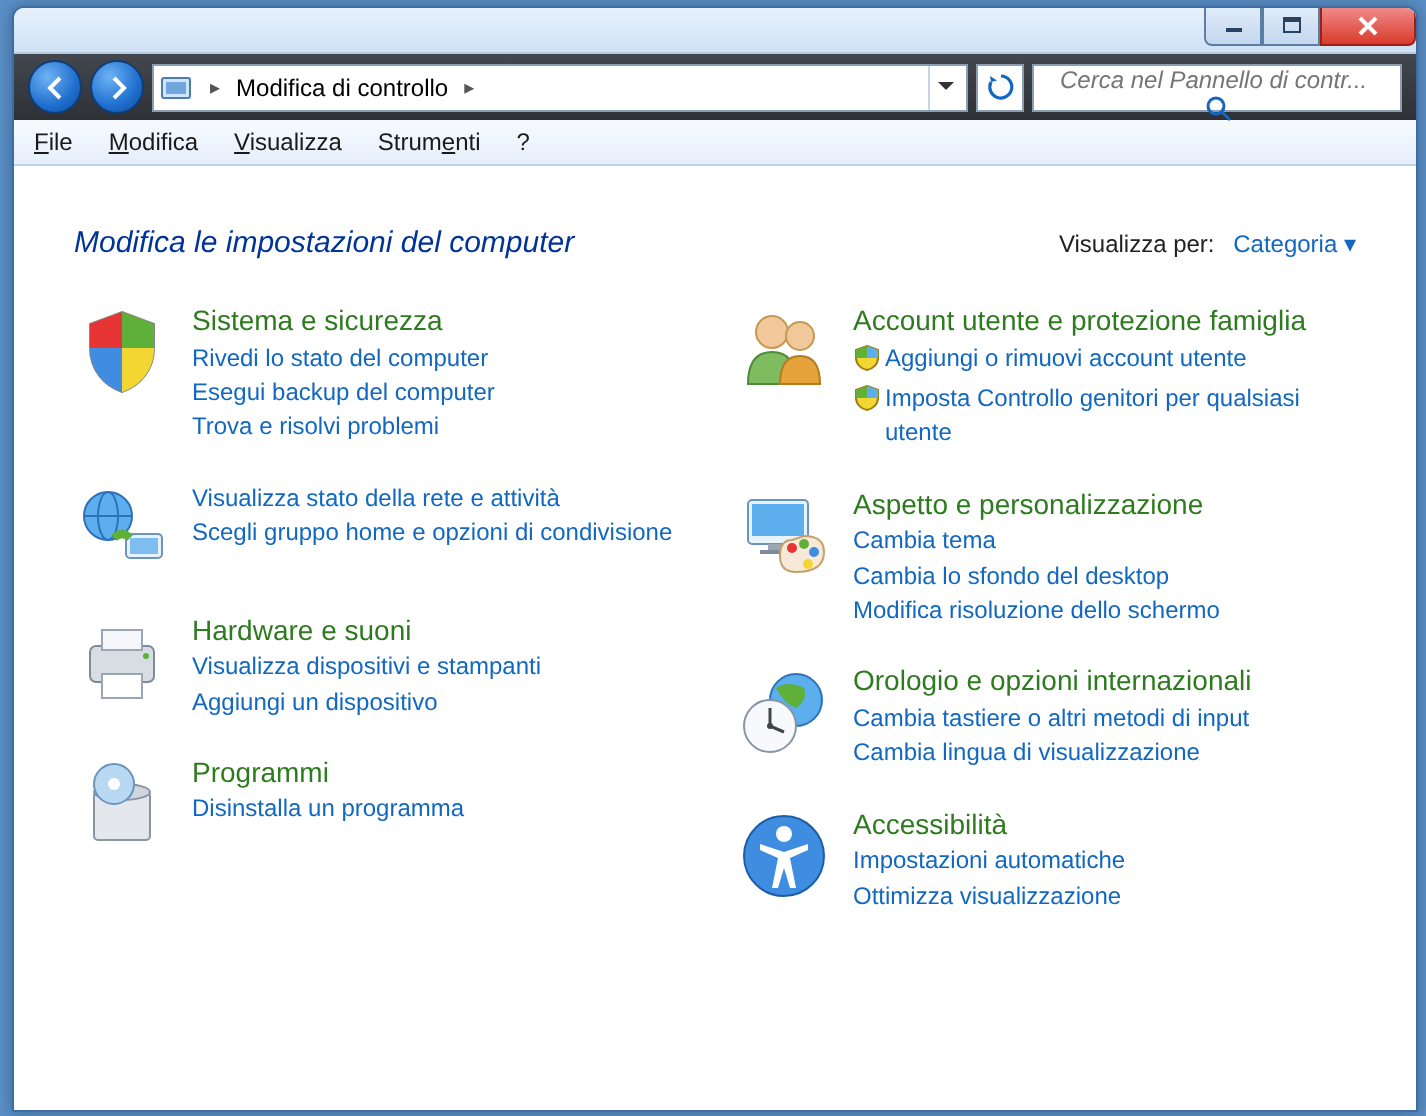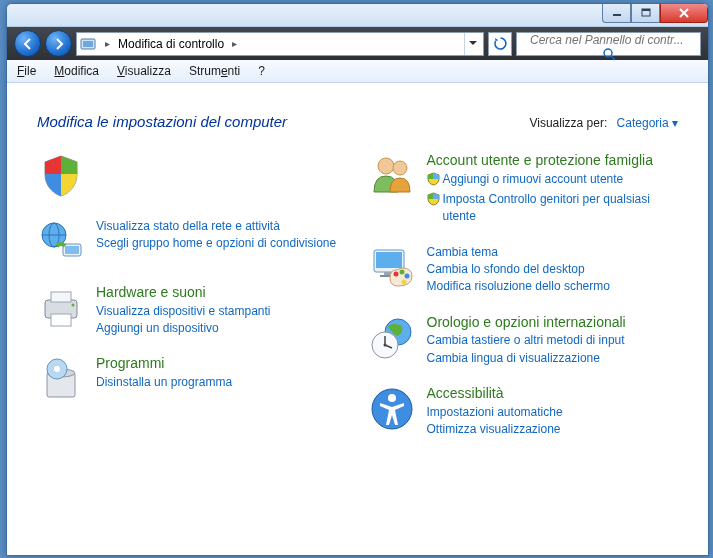--- a/index.html
+++ b/index.html
@@ -131,20 +131,26 @@
         <div class="cat">
           <div class="cat-icon">
             <svg width="48" height="48" viewBox="0 0 48 48">
                 <path d="M24 4 L40 10 V22 C40 33 33 41 24 44 C15 41 8 33 8 22 V10 Z" fill="#f5f5f5" stroke="#888"></path>
                 <path d="M24 4 L40 10 V22 H24 Z" fill="#5eb038"></path>
                 <path d="M8 10 L24 4 V22 H8 Z" fill="#e73434"></path>
                 <path d="M24 22 H40 C40 33 33 41 24 44 Z" fill="#f4d632"></path>
                 <path d="M24 22 V44 C15 41 8 33 8 22 Z" fill="#3f8de0"></path>
               </svg>
           </div>
+          <div class="cat-body">
+            <a class="cat-title">Sistema e sicurezza</a>
+            <a class="cat-link">Rivedi lo stato del computer</a>
+            <a class="cat-link">Esegui backup del computer</a>
+            <a class="cat-link">Trova e risolvi problemi</a>
+          </div>
         </div>
 
         <div class="cat">
           <div class="cat-icon">
             <svg width="48" height="48" viewBox="0 0 48 48">
                 <circle cx="17" cy="17" r="12" fill="#5daeed" stroke="#2d72b8"></circle>
                 <ellipse cx="17" cy="17" rx="5" ry="12" fill="none" stroke="#2d72b8"></ellipse>
                 <line x1="5" y1="17" x2="29" y2="17" stroke="#2d72b8"></line>
                 <rect x="26" y="26" width="18" height="12" rx="2" fill="#e8f2fb" stroke="#6b94c1"></rect>
                 <rect x="28" y="28" width="14" height="8" fill="#7fbdf0"></rect>
@@ -230,20 +236,21 @@
                 <rect x="16" y="28" width="10" height="3" fill="#9aa6b3"></rect>
                 <rect x="12" y="31" width="18" height="2" fill="#7e8b9a"></rect>
                 <path d="M28 26 Q22 26 22 34 Q22 42 30 42 Q44 42 44 32 Q44 24 34 24 Z" fill="#f7e9d8" stroke="#c7a06c"></path>
                 <circle cx="28" cy="30" r="2.5" fill="#e73434"></circle>
                 <circle cx="34" cy="28" r="2.5" fill="#5eb038"></circle>
                 <circle cx="39" cy="32" r="2.5" fill="#3f8de0"></circle>
                 <circle cx="36" cy="38" r="2.5" fill="#f4d632"></circle>
               </svg>
           </div>
           <div class="cat-body">
+            <a class="cat-title">Aspetto e personalizzazione</a>
             <a class="cat-link">Cambia tema</a>
             <a class="cat-link">Cambia lo sfondo del desktop</a>
             <a class="cat-link">Modifica risoluzione dello schermo</a>
           </div>
         </div>
 
         <div class="cat">
           <div class="cat-icon">
             <svg width="48" height="48" viewBox="0 0 48 48">
                 <circle cx="30" cy="18" r="13" fill="#5daeed" stroke="#2d72b8"></circle>

